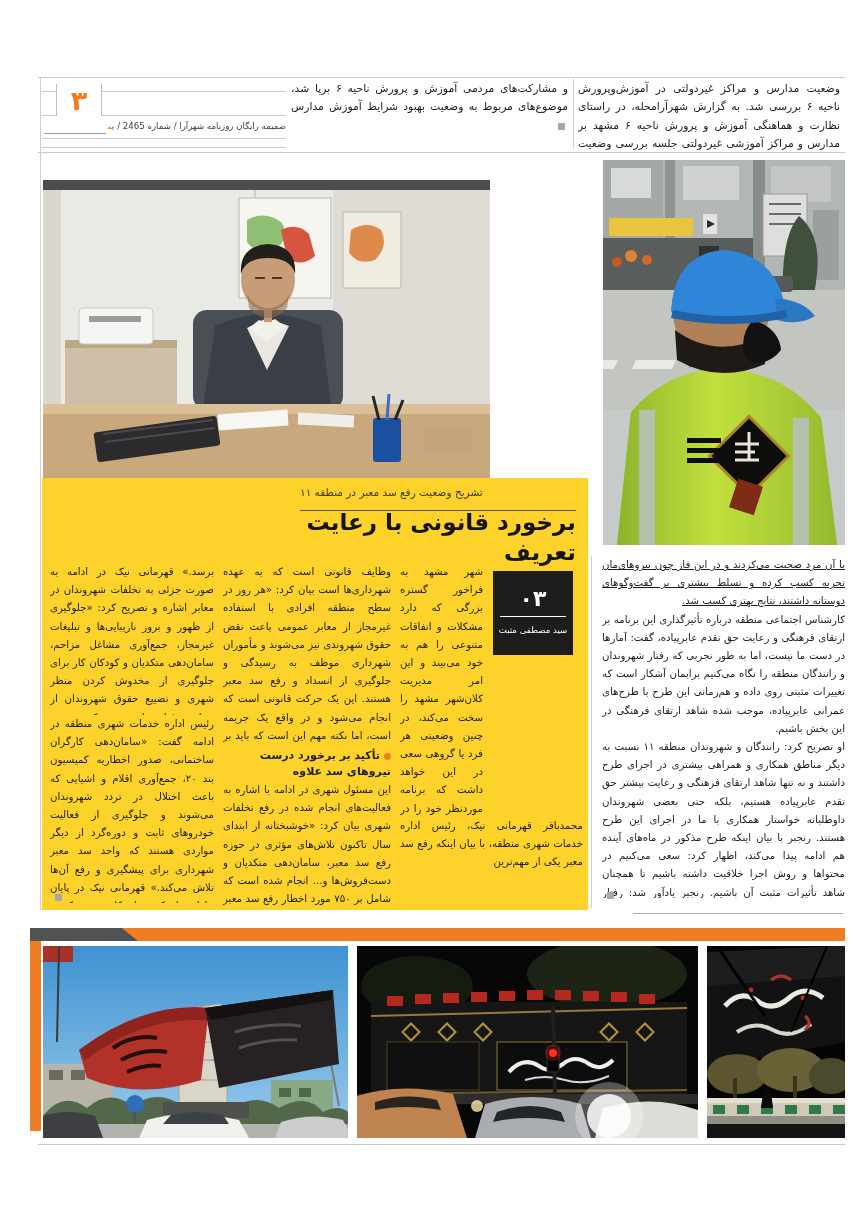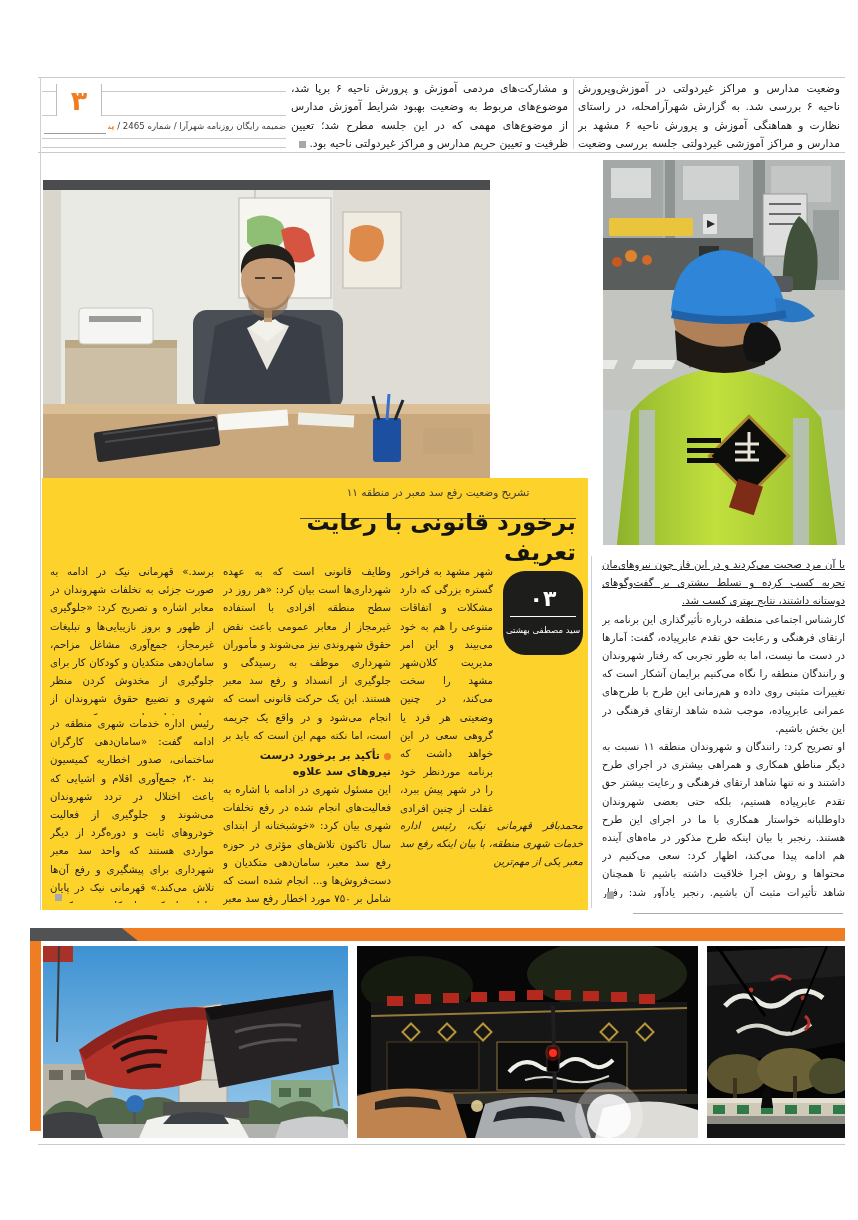--- a/index.html
+++ b/index.html
@@ -19,32 +19,32 @@
   
   .topcol{position:absolute;font-size:10.8px;line-height:18.4px;text-align:justify;overflow:hidden;}
   .endsq{display:inline-block;width:7px;height:7px;background:#a6a8ab;margin:0 3px;vertical-align:middle;}
   
   .photo{position:absolute;overflow:hidden;}
   .photo svg{display:block;}
   .photo-topbar{position:absolute;left:43px;top:180px;width:447px;height:10px;background:#4b4c4e;}
   
   .yellow-panel{position:absolute;left:42px;top:478px;width:546px;height:432px;background:#fdd32b;}
   .kicker{position:absolute;left:300px;top:486px;width:276px;font-size:10.5px;color:#3f3a2e;
-          text-align:center;padding-bottom:20px;border-bottom:1px solid #55503f;}
+          text-align:left;padding-bottom:12px;border-bottom:1px solid #55503f;}
   .headline{position:absolute;left:300px;top:508px;width:276px;font-size:23px;font-weight:bold;
             color:#141414;text-align:right;line-height:1.3;}
   .col{position:absolute;top:563px;height:342px;overflow:hidden;font-size:10.2px;
        line-height:18.2px;text-align:justify;}
   .col p{margin:0;}
   .clip{overflow:hidden;}
   .subhead{font-weight:bold;font-size:11px;margin:5px 0 1px;line-height:16px;text-align:right;}
   .subhead .dot{display:inline-block;width:7px;height:7px;border-radius:50%;background:#ee7d23;
                 margin-left:4px;vertical-align:middle;}
-  .byline-box{float:right;width:80px;height:84px;margin:8px 0 6px 10px;background:#1d1d1b;
-              color:#fff;display:flex;flex-direction:column;align-items:center;justify-content:center;border-radius:22px;}
+  .byline-box{float:right;width:80px;height:84px;margin:8px 10px 6px 10px;background:#1d1d1b;
+              color:#fff;display:flex;flex-direction:column;align-items:center;justify-content:center;}
   .byline-box .num{font-size:22px;font-weight:bold;line-height:1.1;}
   .byline-box .rule{width:66px;height:1px;background:#fff;margin:5px 0 4px;}
   .byline-box .name{font-size:8.6px;white-space:nowrap;}
   
   .orange-bar{position:absolute;left:30px;top:928px;width:815px;height:13px;background:#ee7d23;}
   .gray-flag{position:absolute;left:30px;top:928px;width:108px;height:13px;background:#515254;
              clip-path:polygon(0 0,85% 0,100% 100%,0 100%);}
   .orange-side{position:absolute;left:30px;top:941px;width:11px;height:190px;background:#ee7d23;}
 </style>
 </head>
@@ -64,21 +64,21 @@
     <div class="hline" style="left:42px;top:138px;width:244px;"></div>
     <div class="hline" style="left:42px;top:147px;width:244px;"></div>
     <div class="page-num">۳</div>
     <div class="hline" style="left:44px;top:133px;width:62px;background:#9b9c9e;"></div>
     <div class="edition-row"><span>ضمیمه رایگان روزنامه شهرآرا / شماره 2465 / </span><span class="date">پنجشنبه ۲۵ دی ۹۹</span></div>
   </div>
 
   <div class="topcol" style="left:578px;top:80px;width:262px;height:72px;">وضعیت مدارس و مراکز غیردولتی در آموزش‌وپرورش ناحیه ۶ بررسی شد. به گزارش شهرآرامحله، در راستای نظارت و هماهنگی آموزش و پرورش ناحیه ۶ مشهد بر مدارس و مراکز آموزشی غیردولتی جلسه بررسی وضعیت این مراکز برگزار شد. در این جلسه که با حضور اعضای شورای نظارت بر مدارس غیردولتی</div>
   <div class="topcol" style="left:291px;top:80px;width:277px;height:72px;">
     <p style="margin:0;max-height:37px;overflow:hidden;">و مشارکت‌های مردمی آموزش و پرورش ناحیه ۶ برپا شد، موضوع‌های مربوط به وضعیت بهبود شرایط آموزش مدارس در فضای مجازی بررسی شد.</p>
-    <p style="margin:0;max-height:37px;overflow:hidden;"><span>از موضوع‌های مهمی که در این جلسه مطرح شد؛ تعیین ظرفیت و تعیین حریم مدارس و مراکز غیردولتی ناحیه بود.</span><span class="endsq"></span></p>
+    <p style="margin:0;max-height:37px;overflow:hidden;"><span class="endsq"></span></p>
   </div>
 
   <div class="photo-topbar"></div>
   <div class="photo" style="left:43px;top:190px;width:447px;height:288px;">
     <svg width="447" height="288" viewBox="0 0 447 288" preserveAspectRatio="none">
       <rect width="447" height="288" fill="#e9eae4"></rect>
       <rect x="290" width="157" height="288" fill="#dedcd4"></rect>
       <rect x="0" width="18" height="288" fill="#d8d6cd"></rect>
       <line x1="212" y1="0" x2="208" y2="215" stroke="#cfcdc4" stroke-width="2"></line>
 
@@ -192,24 +192,24 @@
   </div>
 
   <div class="yellow-panel"></div>
   <div class="kicker">تشریح وضعیت رفع سد معبر در منطقه ۱۱</div>
   <div class="headline">برخورد قانونی با رعایت تعریف</div>
 
   <div class="col" style="left:400px;width:183px;">
     <div class="byline-box">
       <div class="num">۰۳</div>
       <div class="rule"></div>
-      <div class="name">سید مصطفی بهشتی</div>
+      <div class="name">سید مصطفی مثبت</div>
     </div>
     <p class="clip" style="max-height:254px;">شهر مشهد به فراخور گستره بزرگی که دارد مشکلات و اتفاقات متنوعی را هم به خود می‌بیند و این امر مدیریت کلان‌شهر مشهد را سخت می‌کند، در چنین وضعیتی هر فرد یا گروهی سعی در این خواهد داشت که برنامه موردنظر خود را در شهر پیش ببرد، غفلت از چنین افرادی سبب خواهد شد که شهر از نظم خود خارج شود و شهروندان از این موضوع متضرر و ناراحتی باشند. در این بین برخی رفتار شهروندان تخلف و نقض حقوق دیگران تلقی می‌شود که به مواردی از جمله مسدود کردن معابر، ایجاد آلودگی و... می‌توان اشاره کرد. برای پیشگیری از به وجود آمدن چنین وضعیتی در شهر، واحد رفع سد معبر در مناطق شهری تعریف شده است که باید بر این اتفاق نظارت داشته باشد. برای تشریح وضعیت عملکرد این واحد به سراغ محمدباقر قهرمانی‌نیک، رئیس اداره خدمات شهری منطقه، رفتیم تا در این باره صحبت کنیم.</p>
-    <p class="clip" style="max-height:56px;font-style:italic;">محمدباقر قهرمانی نیک، رئیس اداره خدمات شهری منطقه، با بیان اینکه رفع سد معبر یکی از مهم‌ترین</p>
+    <p class="clip" style="max-height:56px;">محمدباقر قهرمانی نیک، رئیس اداره خدمات شهری منطقه، با بیان اینکه رفع سد معبر یکی از مهم‌ترین</p>
   </div>
 
   <div class="col" style="left:223px;width:168px;">
     <p class="clip" style="max-height:180px;">وظایف قانونی است که به عهده شهرداری‌ها است بیان کرد: «هر روز در سطح منطقه افرادی با استفاده غیرمجاز از معابر عمومی باعث نقض حقوق شهروندی نیز می‌شوند و مأموران شهرداری موظف به رسیدگی و جلوگیری از انسداد و رفع سد معبر هستند. این یک حرکت قانونی است که انجام می‌شود و در واقع یک جریمه است، اما نکته مهم این است که باید بر موضوع احترام به حقوق شهروندی و آموزش آن به جامعه تمرکز بیشتری شود. نهادهای فرهنگی و روابط عمومی باید برنامه یکپارچه‌ای تهیه کنند و پس از بررسی آن وارد جامعه شوند و برنامه را در راستای آشنایی بیشتر شهروندان با حقوق شهروندی اجرا کنند. به این شکل شاهد خواهیم بود که به مرور زمان هم شهر چهره بهتری به خود می‌گیرد و هم هزینه‌های مدیریت شهری کاهش خواهد یافت.»</p>
     <div class="subhead"><span class="dot"></span><span>تأکید بر برخورد درست نیروهای سد علاوه</span></div>
     <p class="clip" style="max-height:134px;">این مسئول شهری در ادامه با اشاره به فعالیت‌های انجام شده در رفع تخلفات شهری بیان کرد: «خوشبختانه از ابتدای سال تاکنون تلاش‌های مؤثری در حوزه رفع سد معبر، سامان‌دهی متکدیان و دست‌فروش‌ها و... انجام شده است که شامل بر ۷۵۰ مورد اخطار رفع سد معبر است و این اقدامات باید در آینده تقویت شود تا میزان تخلفات به حداقل</p>
   </div>
 
   <div class="col" style="left:50px;width:164px;">
     <p class="clip" style="max-height:152px;">برسد.» قهرمانی نیک در ادامه به صورت جزئی به تخلفات شهروندان در معابر اشاره و تصریح کرد: «جلوگیری از ظهور و بروز نازیبایی‌ها و تبلیغات غیرمجاز، جمع‌آوری مشاغل مزاحم، سامان‌دهی متکدیان و کودکان کار برای جلوگیری از مخدوش کردن منظر شهری و تضییع حقوق شهروندان از جمله مسئولیت‌هایی هستند که بر عهده واحد سد معبر شهرداری منطقه ۱۱ است.»</p>

